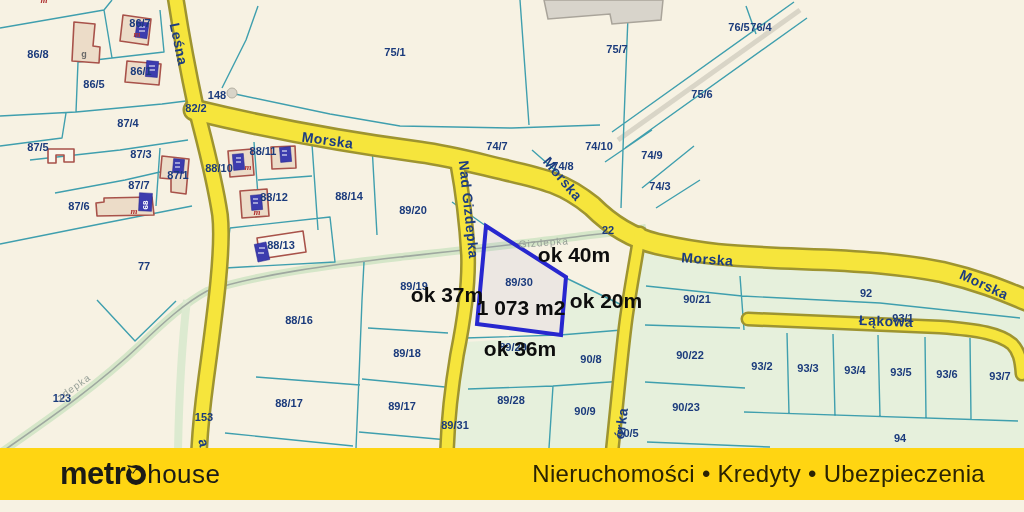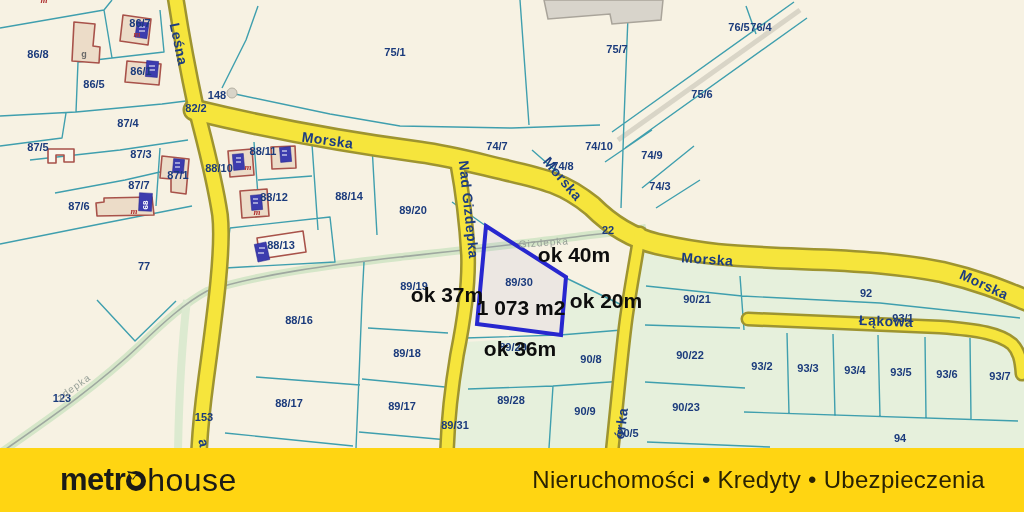--- a/index.html
+++ b/index.html
@@ -8,26 +8,26 @@
   .map-wrap{position:absolute;top:0;left:0;width:1024px;height:448px;}
   svg text{font-family:"Liberation Sans",sans-serif;}
   .lbl-parcel{font-size:11px;font-weight:700;fill:#1b3b7c;text-anchor:middle;}
   .lbl-street{font-size:14px;font-weight:700;fill:#1d3d80;text-anchor:middle;letter-spacing:.5px;}
   .lbl-stream{font-size:10px;font-weight:400;fill:#97a098;text-anchor:middle;letter-spacing:1px;}
   .lbl-dim{font-size:21px;font-weight:800;fill:#0d0d0d;text-anchor:middle;}
   .lbl-area{font-size:21px;font-weight:800;fill:#0d0d0d;text-anchor:middle;}
   .lbl-annot-red{font-size:9px;font-weight:700;font-style:italic;font-family:"Liberation Serif",serif;fill:#b03434;text-anchor:middle;}
   .lbl-annot-g{font-size:9px;font-weight:700;fill:#6a6a6a;text-anchor:middle;}
   .lbl-plate{font-size:8px;font-weight:700;fill:#ffffff;text-anchor:middle;}
-  .footer{position:absolute;left:0;top:448px;width:1024px;height:64px;display:flex;
+  .footer{position:absolute;left:0;top:448px;width:1024px;height:52px;display:flex;
           align-items:center;justify-content:space-between;box-sizing:border-box;
           padding:0 39px 0 60px;}
   .brand{display:flex;align-items:center;color:#1b1b17;}
   .brand .b{font-size:31px;font-weight:800;letter-spacing:-0.5px;}
-  .brand .t{font-size:32px;font-weight:300;letter-spacing:0.5px;}
+  .brand .t{font-size:26px;font-weight:300;letter-spacing:0.5px;}
   .logo-o{display:inline-block;margin:4px -1px 0 -1px;}
   .tagline{font-size:24px;font-weight:400;color:#2a2303;letter-spacing:0.3px;}
 </style>
 </head>
 <body>
 
 <div class="stage">
   <div class="map-wrap">
     <svg width="1024" height="448" viewBox="0 0 1024 448" xmlns="http://www.w3.org/2000/svg">
 

